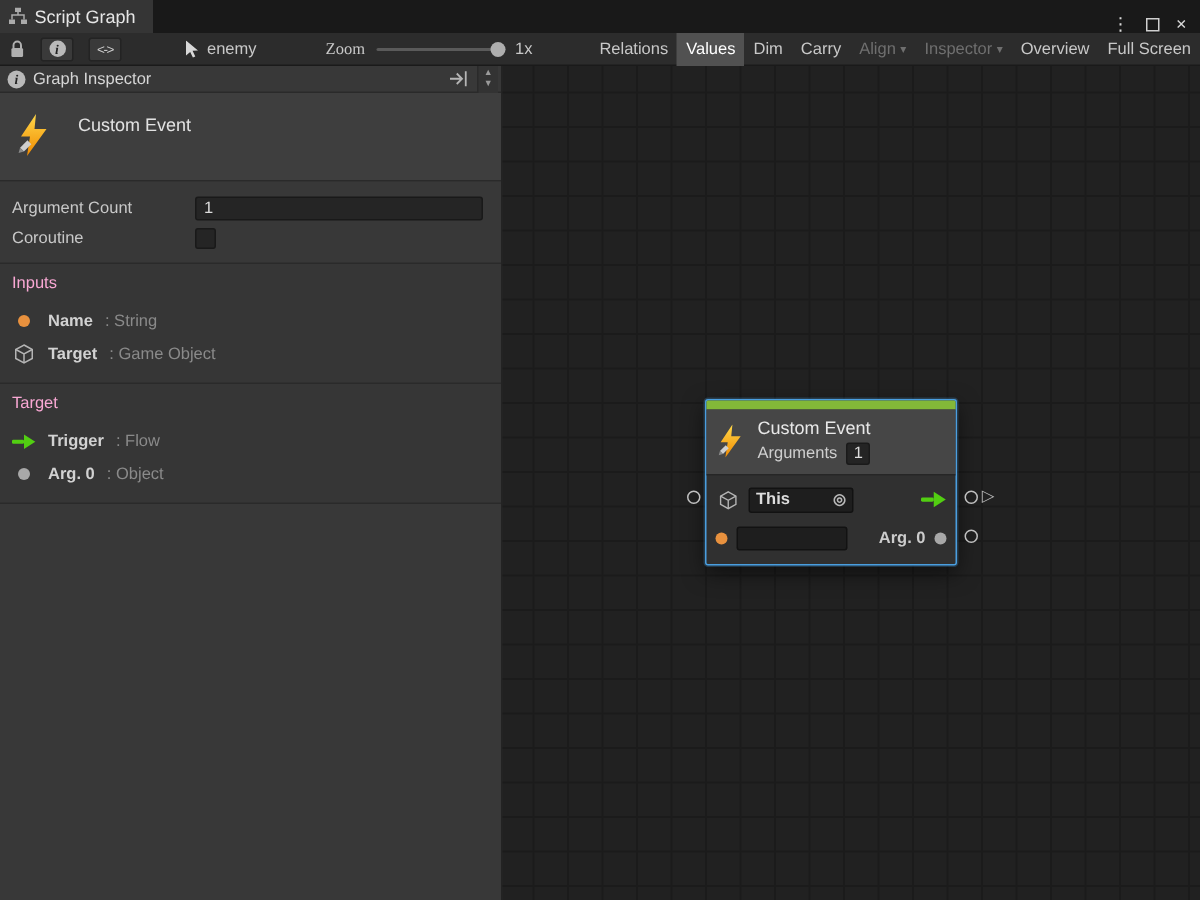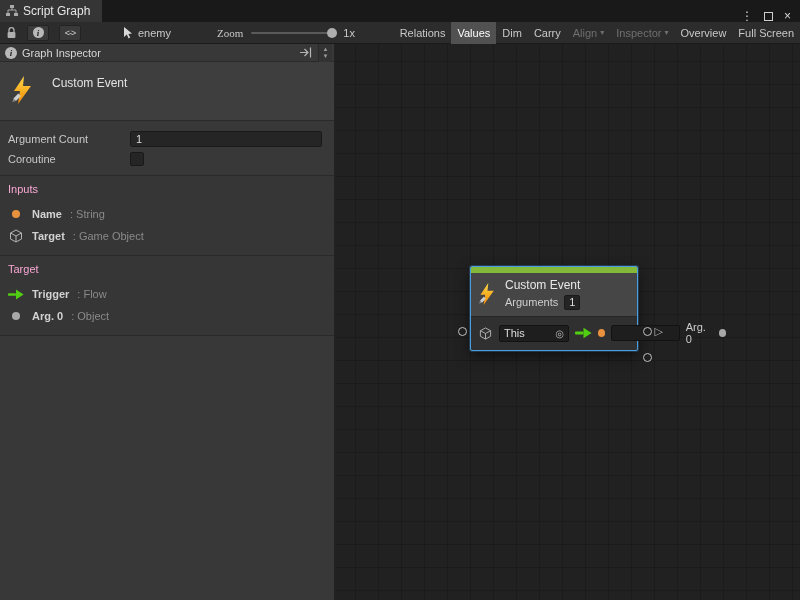--- a/index.html
+++ b/index.html
@@ -63,21 +63,21 @@
   
   .node { position:absolute; left:135px; top:222px; width:168px; background:var(--node-body,#303030);
     border:1px solid var(--selection-blue,#4a9edf); border-radius:2px;
     box-shadow:0 0 0 1px rgba(74,158,223,.25), 0 5px 14px rgba(0,0,0,.55); }
   .node-bar { height:6px; background:var(--node-green,#83b838); border-radius:1px 1px 0 0; }
   .node-header { background:var(--node-header,#464646); padding:5px 7px 6px; display:flex; align-items:center; gap:8px; }
   .nh-col { display:flex; flex-direction:column; }
   .nh-title { font-size:12px; color:#e8e8e8; line-height:14px; }
   .nh-args { display:flex; align-items:center; gap:6px; margin-top:2px; height:16px; color:#cfcfcf; }
   .args-field { width:16px; height:15px; background:#242424; border:1px solid #1a1a1a; border-radius:2px; color:#dddddd; display:flex; align-items:center; justify-content:center; }
-  .node-body { padding:6px 6px 7px; border-top:1px solid #262626; display:flex; flex-direction:row; gap:6px; }
+  .node-body { padding:6px 6px 7px; border-top:1px solid #262626; display:flex; flex-direction:column; gap:6px;font-weight:bold; }
   .nrow { display:flex; align-items:center; height:20px; gap:6px; }
   .dropdown { width:70px; height:17px; background:#1e1e1e; border:1px solid #121212; border-radius:2px; display:flex; align-items:center; gap:4px; padding:0 4px; color:#dddddd; }
   .dropdown .tgt { margin-left:auto; color:#b8b8b8; font-size:10px; }
   .ninput { width:74px; height:16px; background:#1e1e1e; border:1px solid #121212; border-radius:2px; }
   .arg-label { margin-left:auto; color:#cccccc; }
   .right-port { margin-left:auto; }
   .ext-circle { position:absolute; width:9px; height:9px; border:1px solid #c0c0c0; border-radius:50%; background:transparent; }
   .ext-tri { position:absolute; color:#b8b8b8; font-size:11px; line-height:11px; }
 </style>
 </head>

